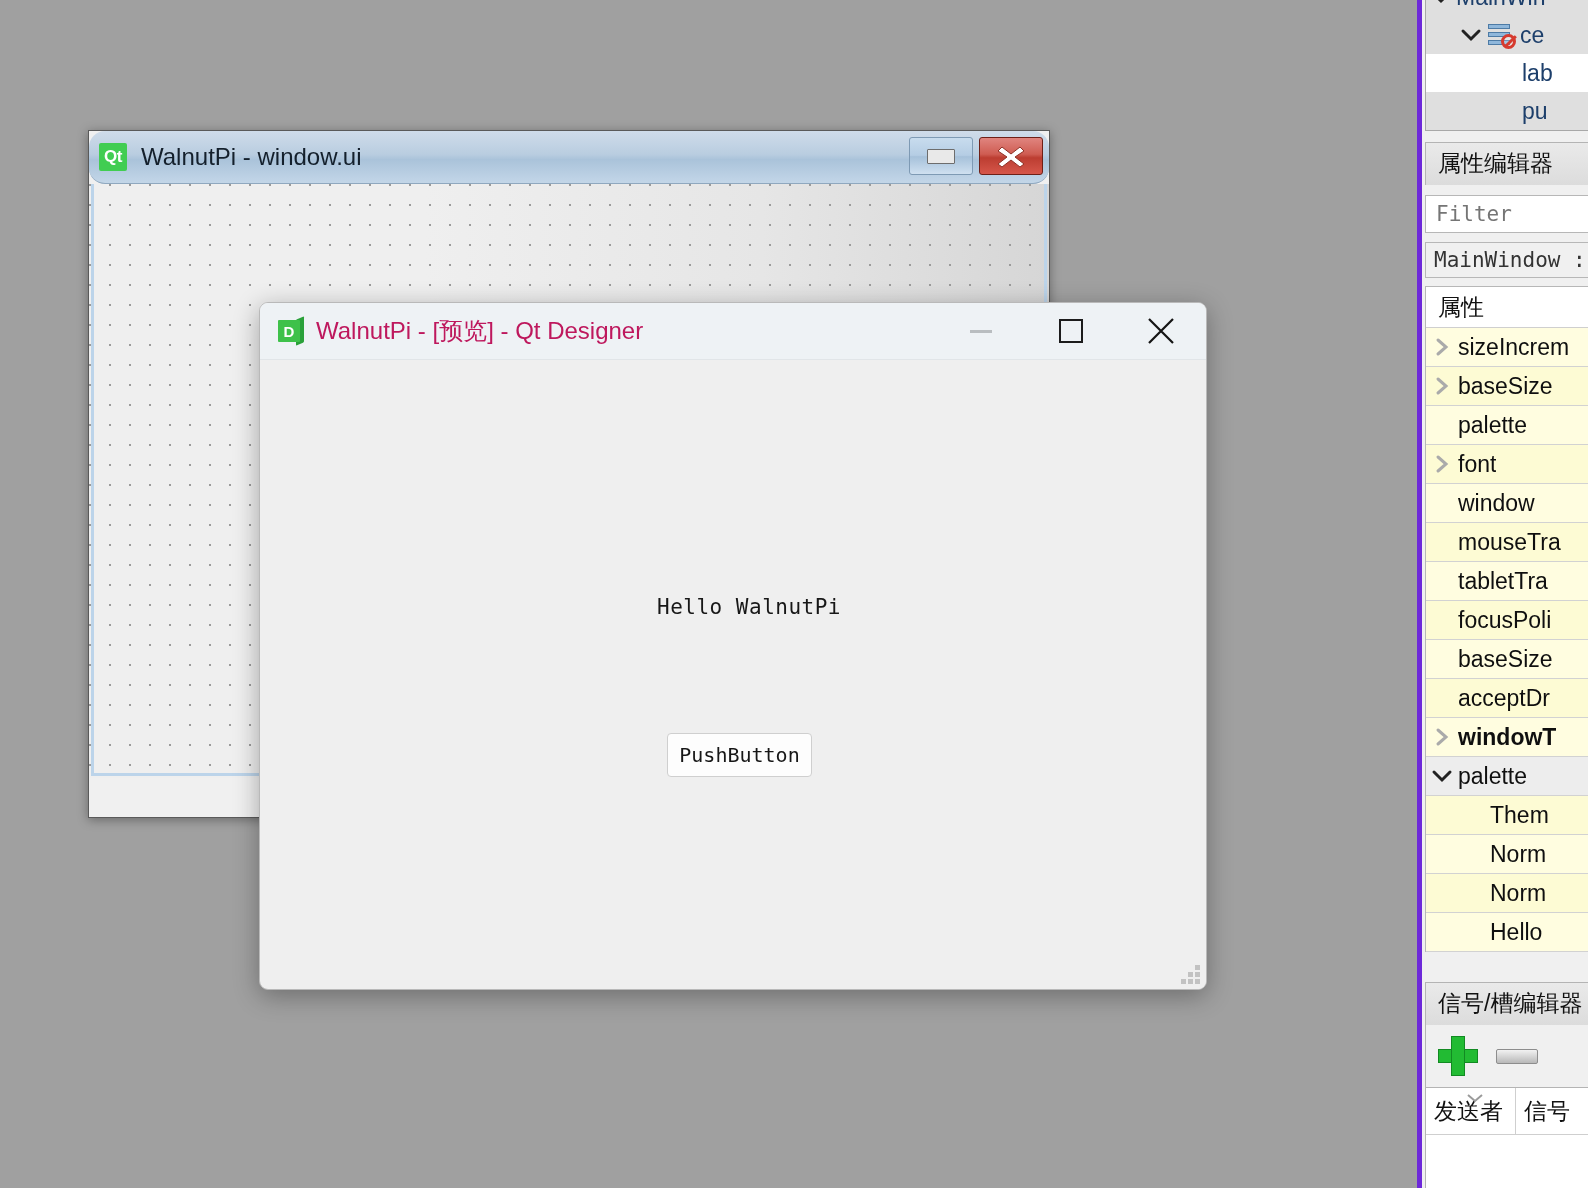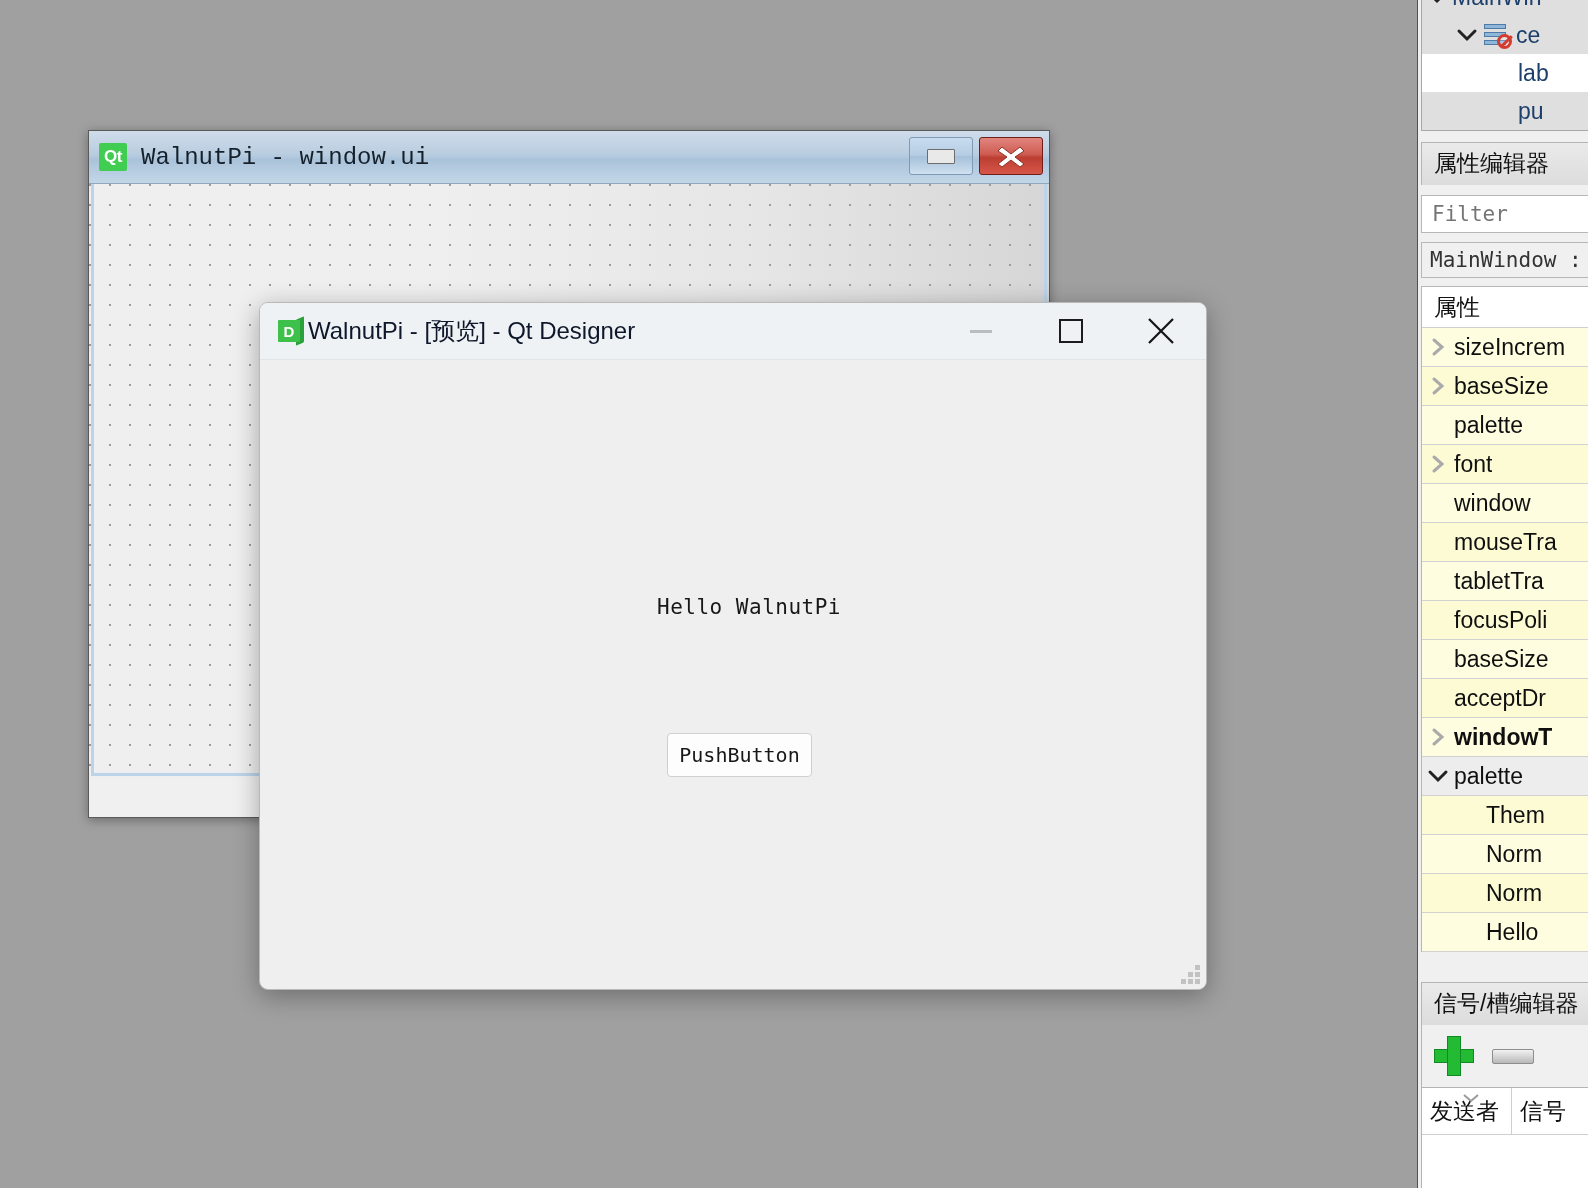--- a/index.html
+++ b/index.html
@@ -32,41 +32,41 @@
     box-shadow: 0 2px 10px rgba(0,0,0,0.35);
   }
   #designer-titlebar {
     position: relative;
     height: 52px;
     background: linear-gradient(to bottom, #cfdcea 0%, #b9cde0 45%, #aac3da 55%, #c3d6e8 100%);
     border-bottom: 1px solid #8fa8bf;
     display: flex;
     align-items: center;
     padding-left: 10px;
+    border-radius: 16px;
   }
   .qt-icon {
     width: 28px;
     height: 28px;
     background: #41cd52;
     border-radius: 2px;
     color: #ffffff;
     font-size: 17px;
     font-weight: bold;
     display: flex;
     align-items: center;
     justify-content: center;
     letter-spacing: -0.5px;
     flex: none;
   }
   #designer-title-text {
     margin-left: 14px;
     font-size: 24px;
     color: #14202c;
     white-space: nowrap;
-    font-family: Liberation Mono, monospace;
   }
   #designer-winbtns {
     position: absolute;
     right: 6px;
     top: 6px;
     display: flex;
     gap: 6px;
   }
   .dw-btn {
     width: 64px;
@@ -175,23 +175,23 @@
   }
   .d-icon .side {
     position: absolute;
     left: 18px; top: 0px;
     width: 8px; height: 26px;
     background: #2aa13a;
     transform: skewY(-24deg);
     border-radius: 1px;
   }
   #preview-title-text {
-    margin-left: 4px;
+    margin-left: 12px;
     font-size: 24px;
-    color: #0f172a;
+    color: #be185d;
     white-space: nowrap;
   }
   #preview-winbtns {
     position: absolute;
     right: 0;
     top: 0;
     height: 56px;
     display: flex;
     align-items: center;
   }
@@ -267,21 +267,21 @@
   }
 
   
   #right-panel {
     position: absolute;
     left: 1417px;
     top: 0;
     width: 171px;
     height: 1188px;
     background: #f0f0f0;
-    border-left: 1px solid #6d28d9;
+    border-left: 5px solid #6d28d9;
     overflow: hidden;
     box-sizing: border-box;
   }
 
   .obj-tree {
     position: absolute;
     left: 3px;
     top: -24px;
     width: 176px;
     background: #ffffff;

